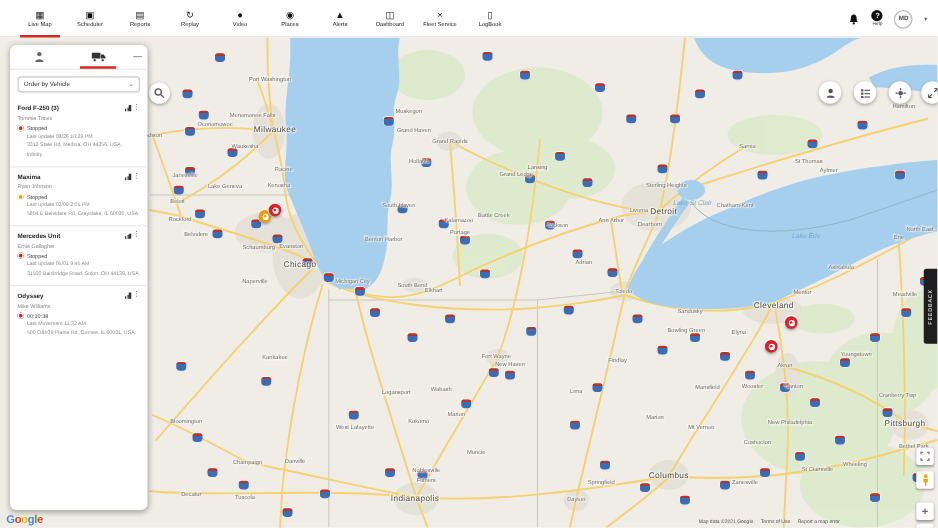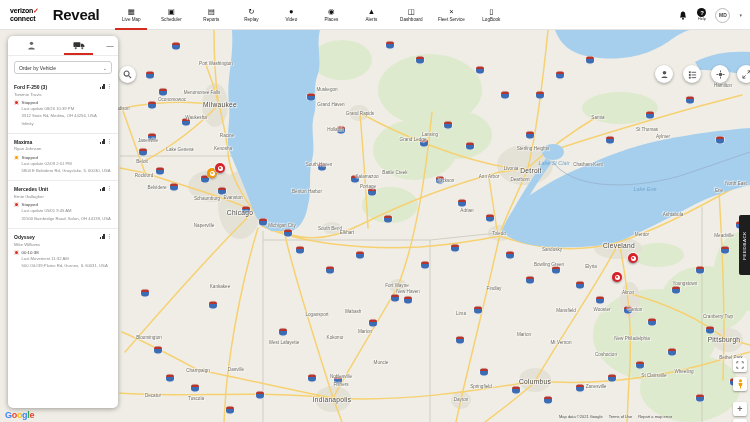--- a/index.html
+++ b/index.html
@@ -436,27 +436,20 @@
     <span style="color:#4285F4">G</span><span style="color:#EA4335">o</span><span style="color:#FBBC05">o</span><span style="color:#4285F4">g</span><span style="color:#34A853">l</span><span style="color:#EA4335">e</span>
   </div>
   <div class="attrib">
     <span>Map data ©2021 Google</span>
     <span>Terms of Use</span>
     <span>Report a map error</span>
   </div>
 </div>
 
 <div class="header">
-  <div class="brand">
-    <div class="vz">
-      <div><span>verizon</span><span class="chk">✓</span></div>
-      <div>connect</div>
-    </div>
-    <div class="reveal">Reveal</div>
-  </div>
   <div class="nav">
       <div class="nav-item active">
         <div class="nav-ico">▦</div>
         <div class="nav-lbl">Live Map</div>
       </div>
       <div class="nav-item">
         <div class="nav-ico">▣</div>
         <div class="nav-lbl">Scheduler</div>
       </div>
       <div class="nav-item">

